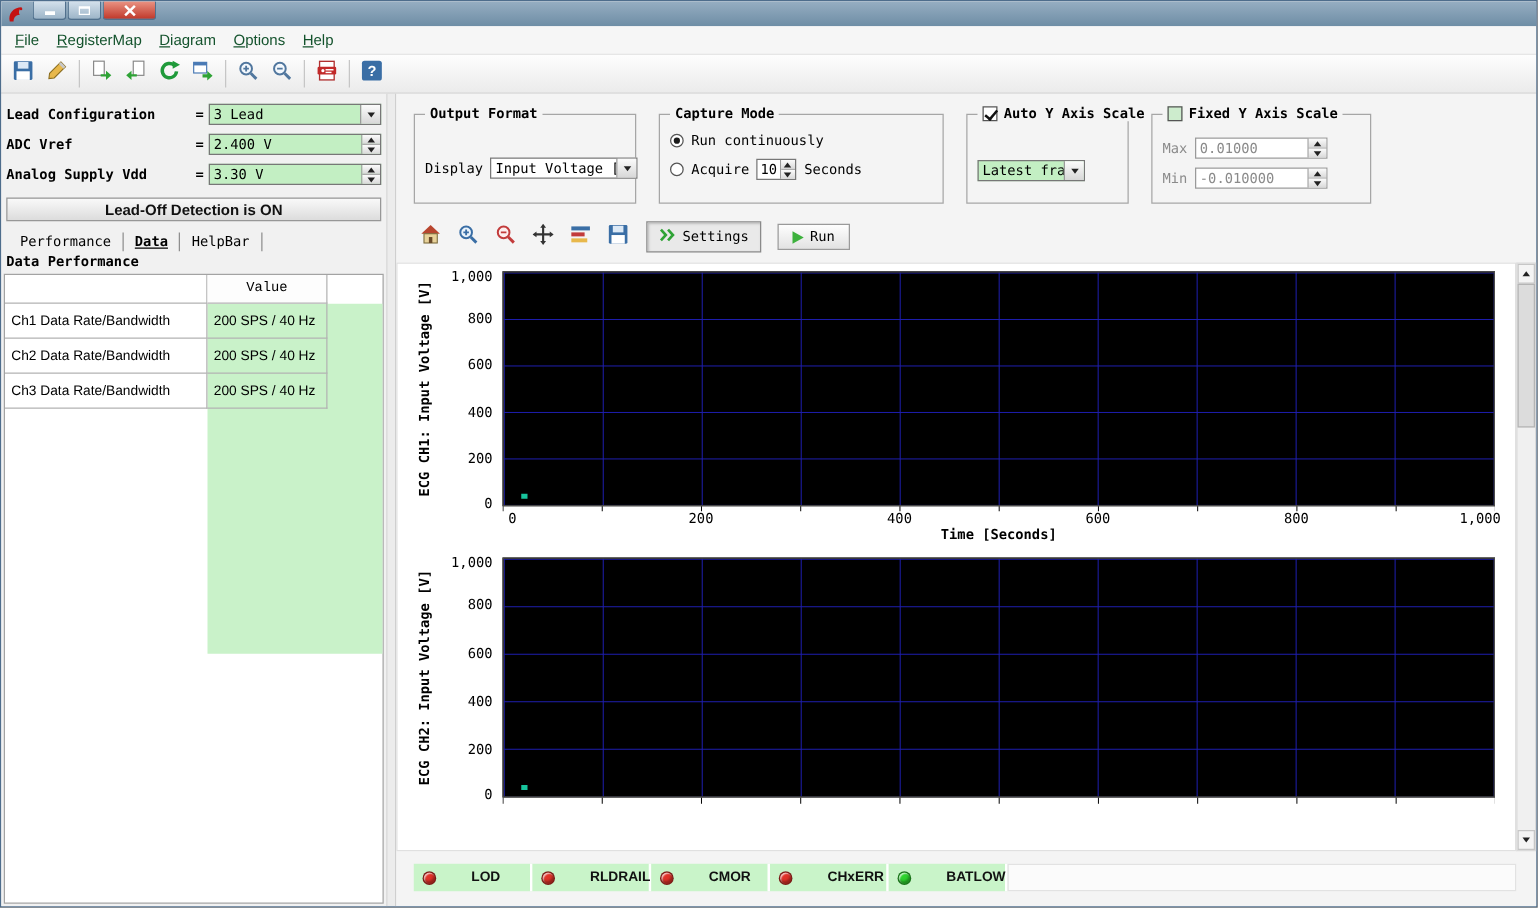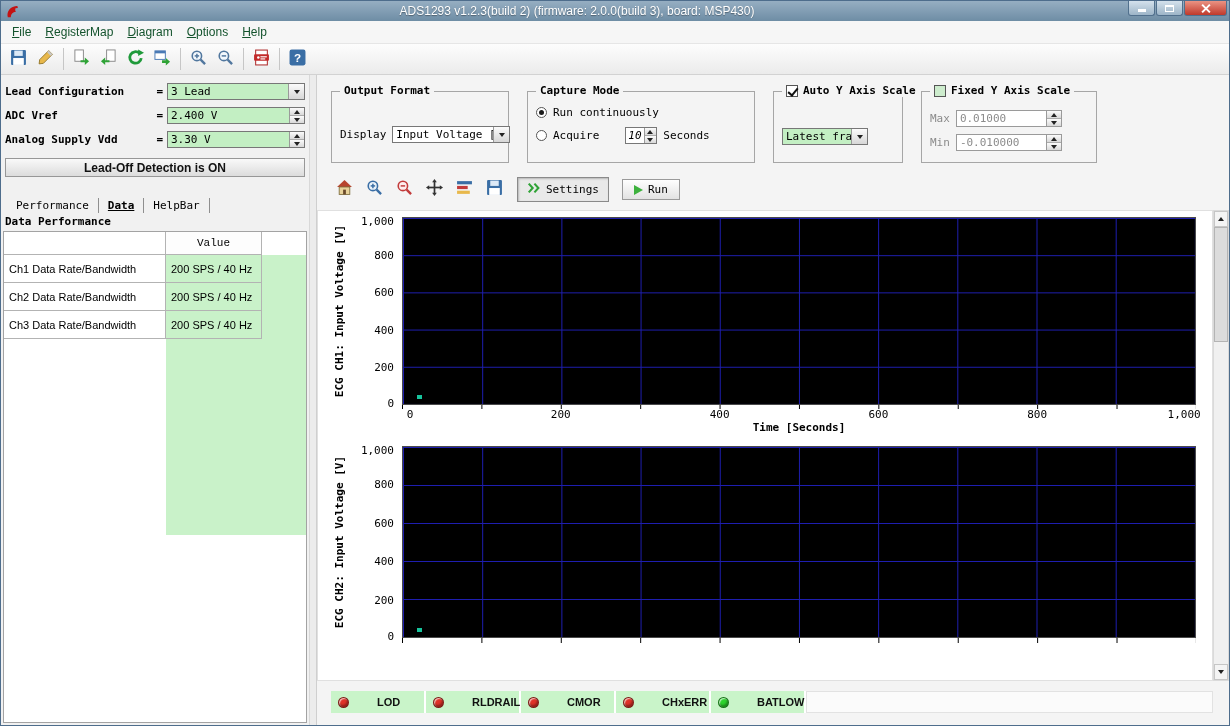--- a/index.html
+++ b/index.html
@@ -45,21 +45,21 @@
   .control{width:138px;height:17px;display:flex;border:1px solid #777;background:#c3efc3;flex:0 0 auto;}
   .control .val{flex:1;display:flex;align-items:center;padding:0 3px;font-weight:normal;white-space:nowrap;overflow:hidden;}
   .combo-btn{width:16px;background:linear-gradient(#fbfbfb,#d7d7d7);border-left:1px solid #9a9a9a;display:flex;align-items:center;justify-content:center;}
   .spin-btns{width:15px;display:flex;flex-direction:column;border-left:1px solid #9a9a9a;}
   .spin-btns i{flex:1;background:linear-gradient(#fbfbfb,#d9d9d9);display:flex;align-items:center;justify-content:center;}
   .spin-btns i:first-child{border-bottom:1px solid #ababab;}
   .tri-down{width:0;height:0;border-left:3px solid transparent;border-right:3px solid transparent;border-top:4px solid #222;}
   .tri-up{width:0;height:0;border-left:3px solid transparent;border-right:3px solid transparent;border-bottom:4px solid #222;}
   .banner{margin:3px 2px 0 2px;height:19px;background:linear-gradient(#f9f9f9,#dcdcdc);border:1px solid #979797;
     display:flex;align-items:center;justify-content:center;font-weight:bold;font-size:12px;color:#111;}
-  .ltabs{display:flex;margin:21px 0 2px 4px;font-size:11px;font-family:"DejaVu Sans Mono",monospace;align-items:flex-end;}
+  .ltabs{display:flex;margin:9px 0 2px 4px;font-size:11px;font-family:"DejaVu Sans Mono",monospace;align-items:flex-end;}
   .ltab{padding:1px 9px;border-right:1px solid #8f8f8f;}
   .ltab.active{font-weight:bold;text-decoration:underline;}
   .section-title{font-family:"DejaVu Sans Mono",monospace;font-weight:bold;font-size:11px;margin:0 0 3px 2px;}
   .data-table{position:relative;flex:1;margin:0 0 0 0;border:1px solid #a3a3a3;background:#fff;font-size:11px;overflow:hidden;}
   .green-block{position:absolute;left:162px;top:23px;width:142px;height:280px;background:#c9f2c9;}
   .trow{display:flex;position:relative;height:28px;}
   .trow.thead{height:23px;font-family:Liberation Mono, monospace;}
   .tcell{border-right:1px solid #b3b3b3;border-bottom:1px solid #b3b3b3;display:flex;align-items:center;padding:0 5px;}
   .tlabel-c{width:162px;}
   .tvalue-c{width:96px;}
@@ -146,21 +146,20 @@
 
 <div class="window">
 
   <div class="titlebar">
     <span class="app-icon">
       <svg viewBox="0 0 16 16" width="15" height="15">
           <path d="M3 14 C1.5 8 5.5 2 13.5 2 C10.5 4 10.5 6.5 11.5 8.5 C8.5 8.5 6.5 10 6.2 14 Z" fill="#c41212"></path>
           <circle cx="12.6" cy="3.4" r="1.1" fill="#c41212"></circle>
         </svg>
     </span>
-    <span class="title">ADS1293 v1.2.3(build 2) (firmware: 2.0.0(build 3), board: MSP430)</span>
     <span class="winbtns">
       <span class="wbtn">
           <span class="glyph-min"></span>
         </span>
       <span class="wbtn">
           <span class="glyph-max"></span>
         </span>
       <span class="wbtn close">
           <span class="glyph-close"></span>
         </span>
@@ -350,21 +349,21 @@
 
         <div class="group g-cm">
           <span class="legend">Capture Mode</span>
           <div class="radio-row">
             <i class="radio checked"></i>
             <span class="glabel">Run continuously</span>
           </div>
           <div class="radio-row">
             <i class="radio"></i>
             <span class="glabel">Acquire</span>
-            <span class="spin-sm" style="margin-left:20px;font-style:italic;">
+            <span class="spin-sm" style="margin-left:0;">
               <span class="val">10</span>
               <span class="spin-btns">
                   <i>
                     <span class="tri-up"></span>
                   </i>
                   <i>
                     <span class="tri-down"></span>
                   </i>
                 </span>
             </span>

